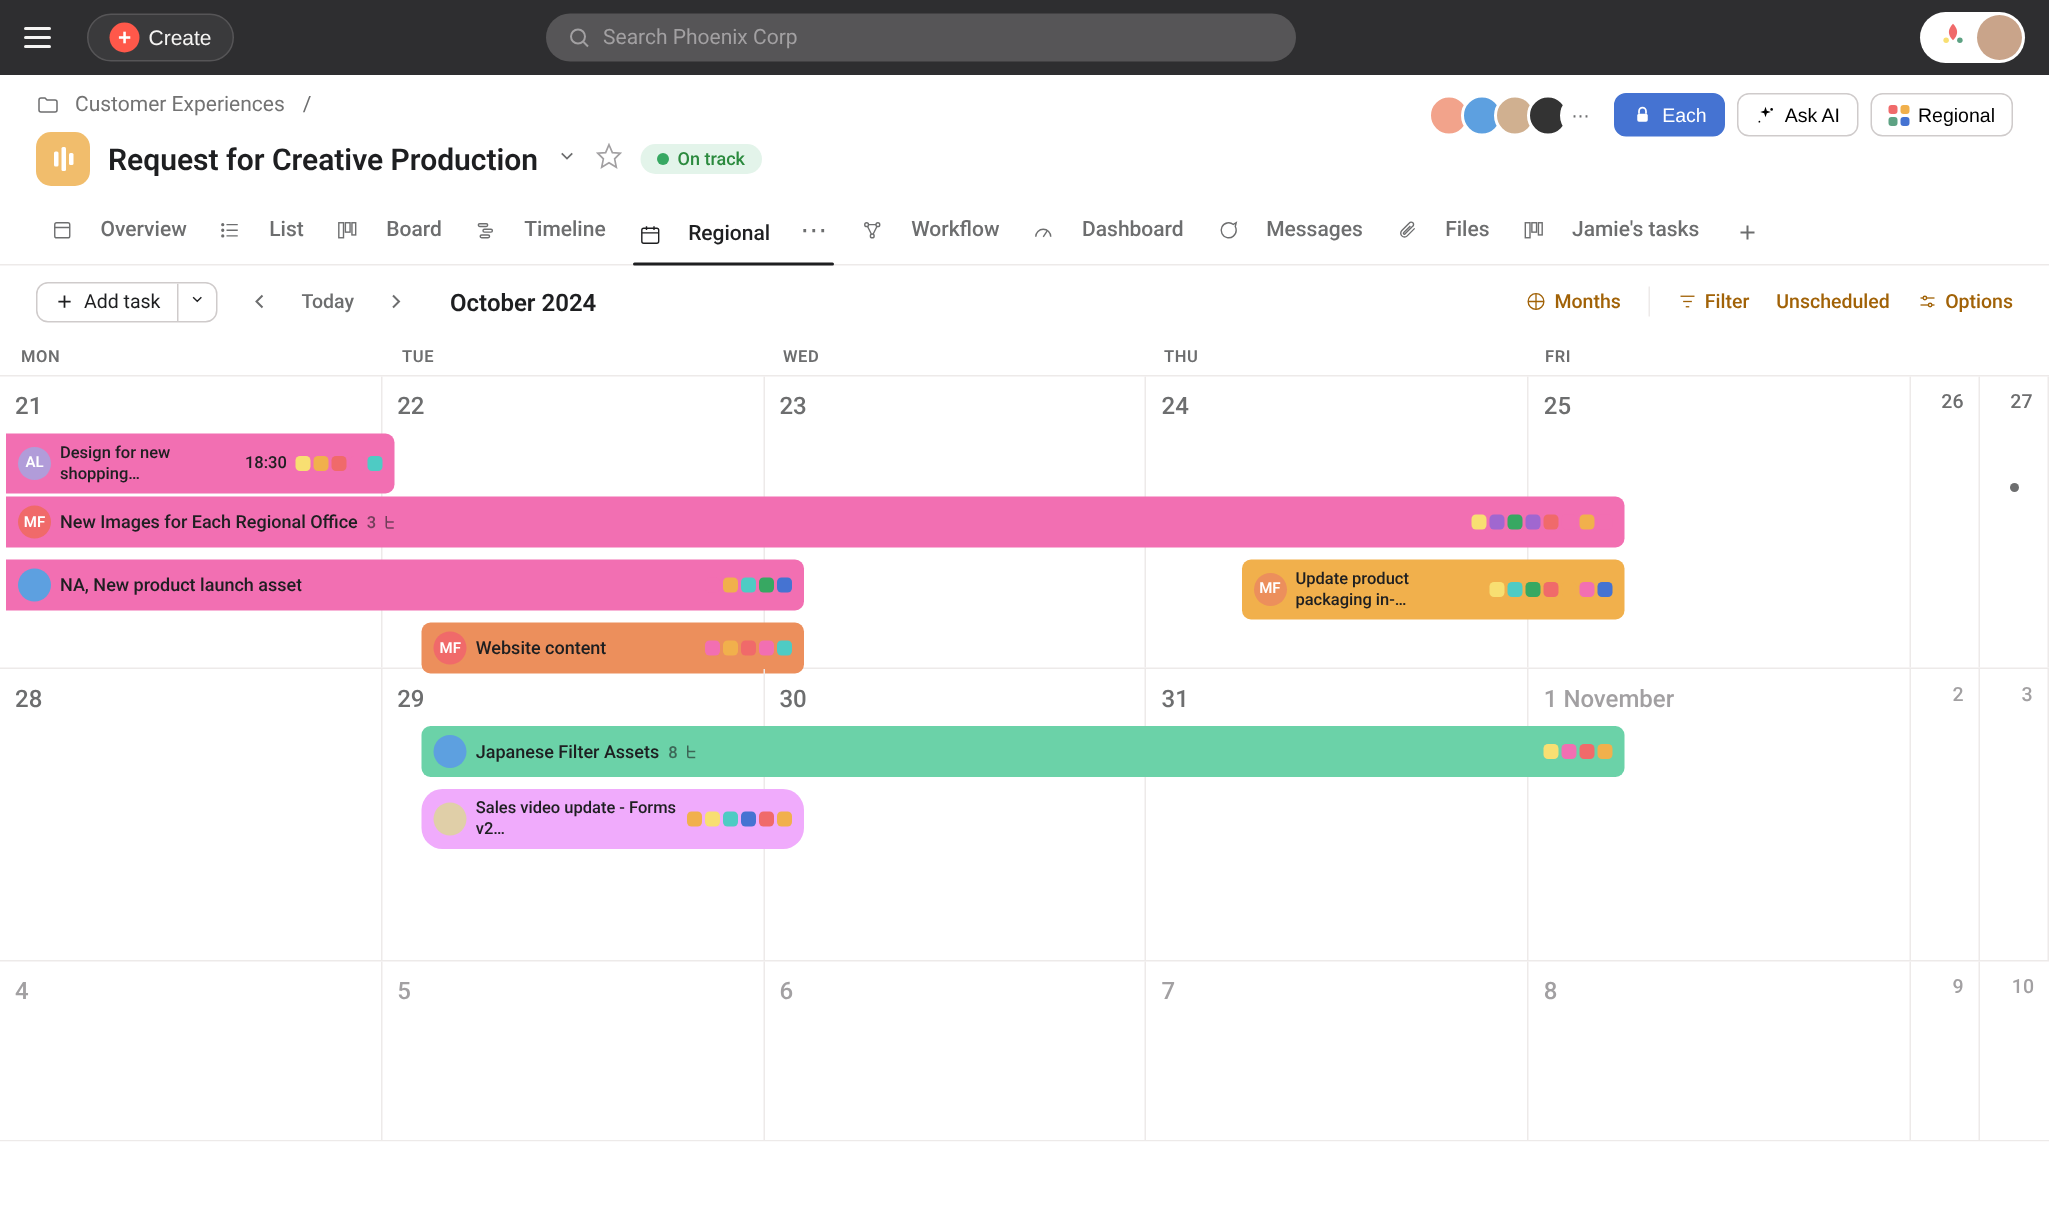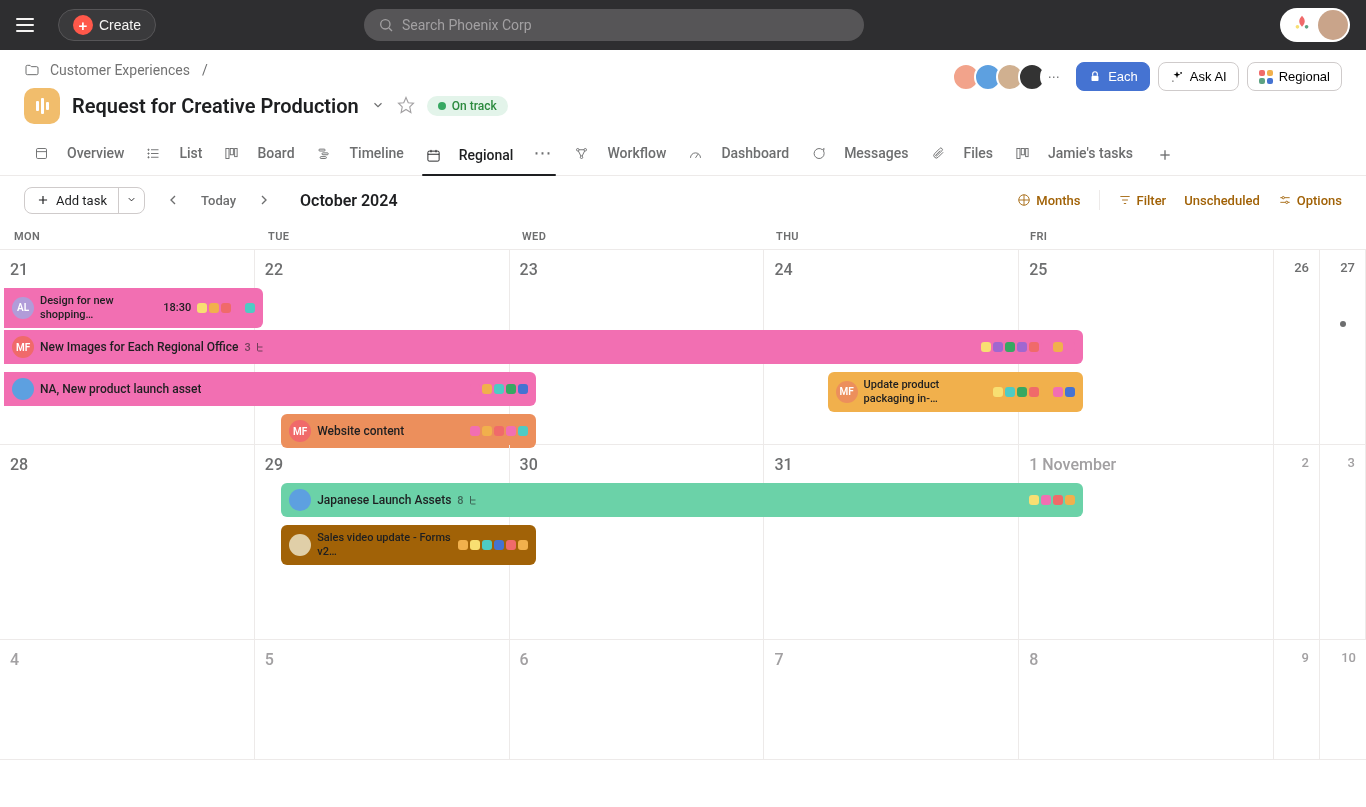--- a/index.html
+++ b/index.html
@@ -80,21 +80,21 @@
     .event .av-s{width:22px;height:22px;border-radius:50%;flex-shrink:0;display:flex;align-items:center;justify-content:center;font-size:10px;font-weight:600;}
     .event-title{flex:0 1 auto;white-space:nowrap;overflow:hidden;text-overflow:ellipsis;}
     .event-title2{flex:0 1 auto;font-size:11px;line-height:1.25;}
     .dots-row{display:flex;gap:2px;flex-shrink:0;}
     .sq { width:10px; height:10px; border-radius:3px; }
     .c-ylw{background:#f8df72;} .c-org{background:#f1b04c;} .c-red{background:#f06a6a;} .c-pnk{background:#f26fb2;} .c-teal{background:#4ecbc4;} .c-blu{background:#4573d2;} .c-prp{background:#a067d0;} .c-dgn{background:#37a862;}
     .subtask{display:flex;align-items:center;gap:3px;color:#1e1f21;opacity:0.6;font-size:11px;}
     
     .dot-gray{width:6px;height:6px;border-radius:50%;background:#6d6e6f;margin:auto;}
     
-    .ev-pink{background:#f26fb2;} .ev-green{background:#6bd2a8;} .ev-orange{background:#f1b04c;} .ev-purple{background:#a16207;}
+    .ev-pink{background:#f26fb2;} .ev-green{background:#6bd2a8;} .ev-orange{background:#f1b04c;} .ev-purple{background:#f0abfc;border-radius:14px;}
     
     .av-al{background:#b19cd9;color:#fff;}
     .av-mf{background:#f06a6a;color:#fff;}
     .av-mf2{background:#ec8f5c;color:#fff;}
     .av-p1{background:#5da0e0;}
     .av-p2{background:#e0cfa8;}
   </style>
 </head>
 <body>
 
@@ -465,21 +465,21 @@
     </div>
   <div class="cal-cell">
       <div class="cal-date small nov">2</div>
     </div>
   <div class="cal-cell">
       <div class="cal-date small nov">3</div>
     </div>
   <div class="events">
     <div class="event ev-green" style="left:calc(20% + 8px);width:calc(60% - 18px);top:0;">
       <div class="av-s av-p1"></div>
-      <span class="event-title">Japanese Launch Assets</span>
+      <span class="event-title">Japanese Filter Assets</span>
       <span class="subtask">
           <span>8</span>
           <svg width="12" height="12" viewBox="0 0 24 24" fill="none" stroke="currentColor" stroke-width="2">
             <path d="M7 4v6a2 2 0 0 0 2 2h8M7 4v14a2 2 0 0 0 2 2h8"></path>
           </svg>
         </span>
       <div class="dots-row" style="margin-left:auto">
           <span class="sq c-ylw"></span>
           <span class="sq c-pnk"></span>
           <span class="sq c-red"></span>

